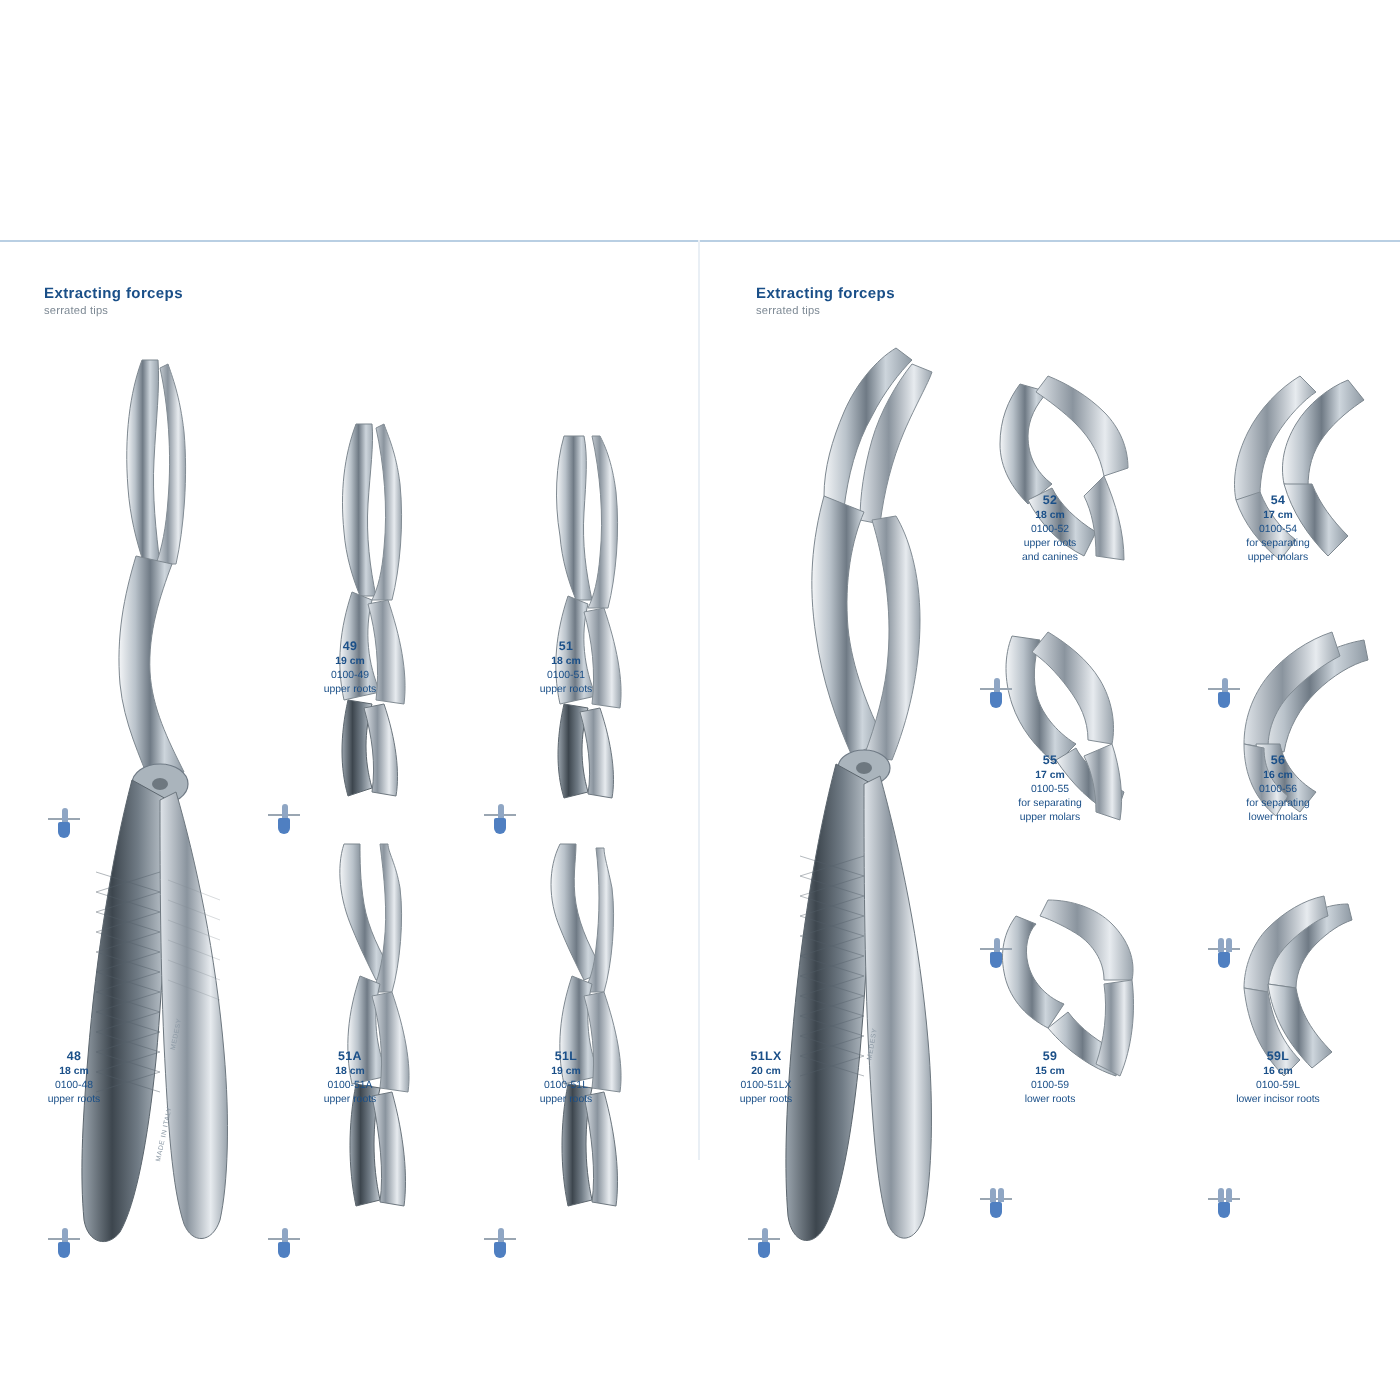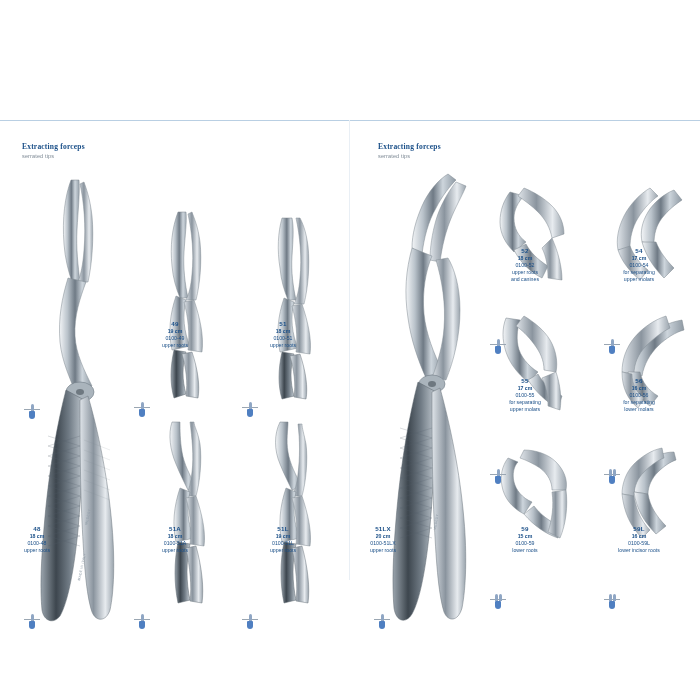--- a/index.html
+++ b/index.html
@@ -14,21 +14,21 @@
   .gutter{position:absolute;left:349px;top:0;width:1px;height:460px;background:#e9eff5;}
 
   .panel{position:absolute;top:0;width:350px;height:460px;}
   .panel.left{left:0;}
   .panel.right{left:350px;}
 
   .hdr{position:absolute;top:22px;}
   .panel.left .hdr{left:22px;}
   .panel.right .hdr{left:28px;}
   .hdr .title{
-    font-size:7.5px;font-weight:bold;color:#1a4f88;letter-spacing:.2px;font-family:Liberation Serif, serif;
+    font-size:7.5px;font-weight:bold;color:#1a4f88;letter-spacing:.2px;
   }
   .hdr .sub{
     font-size:5.6px;color:#7e8a95;margin-top:1.5px;letter-spacing:.1px;
   }
 
   
   .cap{position:absolute;text-align:center;width:90px;color:#1a4f88;}
   .cap .code{font-size:6.2px;font-weight:bold;letter-spacing:.2px;}
   .cap .len{font-size:5.2px;font-weight:bold;margin-top:1px;color:#1a4f88;}
   .cap .art{font-size:5.2px;margin-top:1px;color:#1a4f88;}

